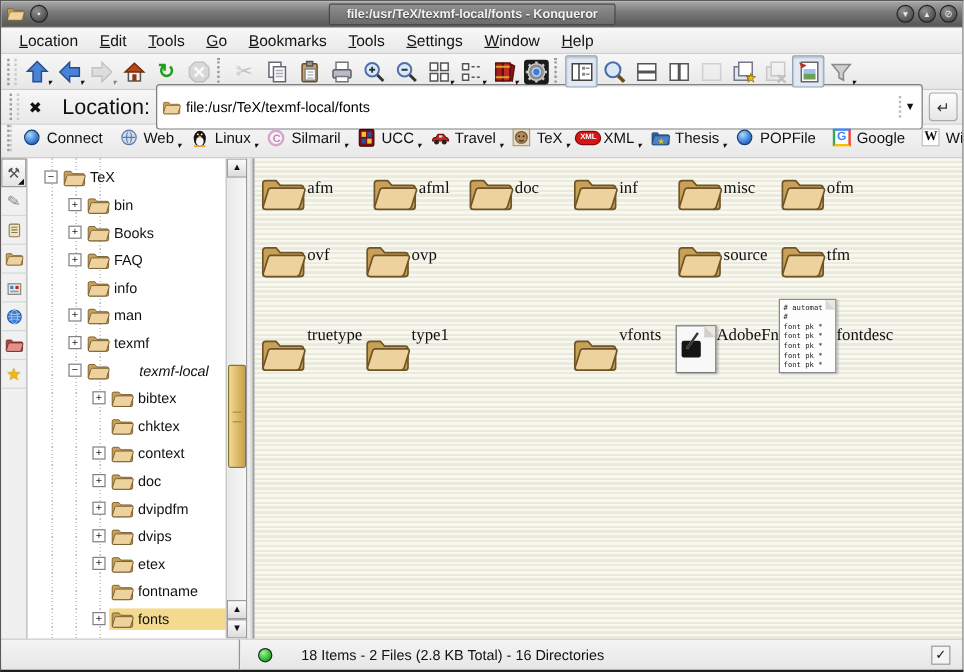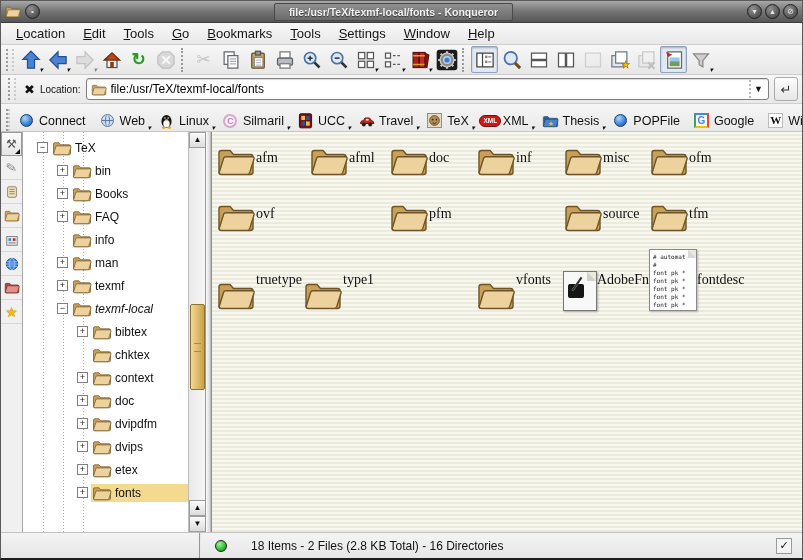--- a/index.html
+++ b/index.html
@@ -26,29 +26,29 @@
   .tbtn { position:relative; width:27px; height:27px; display:flex; align-items:center; justify-content:center; border:1px solid transparent; border-radius:2px; }
   .tbtn svg { display:block; }
   .tbtn.on { background:#e2e9f2; border-color:#8fa3bb; box-shadow:inset 0 1px 2px rgba(0,0,0,.25); }
   .tbtn.dis { opacity:.45; filter:grayscale(1); }
   .dd { position:absolute; right:0; bottom:-1px; font-size:7px; color:#111; line-height:7px; }
   .glyph { font-size:17px; line-height:17px; }
   .tsep { width:7px; height:24px; margin:0 2px; border-left:2px dotted #9a9a9a; }
 
   
   .locbar { height:29px; background:linear-gradient(#f6f6f6,#e9e9e9); border-bottom:1px solid #cfcfcf; display:flex; align-items:center; padding:0 4px; gap:5px; }
-  .loc-label { font-size:10px; }
+  .loc-label { font-size:18px;margin-left:12px; }
   .loc-label::first-letter { text-decoration:none; }
-  .combo { flex:1; height:22px; display:flex; align-items:center; background:#fff; border:1px solid #7f7f7f; border-radius:3px; padding:0 2px 0 4px; gap:4px; box-shadow:inset 0 1px 1px rgba(0,0,0,.15); }
+  .combo { flex:1; height:38px; display:flex; align-items:center; background:#fff; border:1px solid #7f7f7f; border-radius:3px; padding:0 2px 0 4px; gap:4px; box-shadow:inset 0 1px 1px rgba(0,0,0,.15); }
   .combo-text { flex:1; font-size:12px; color:#000; white-space:nowrap; overflow:hidden; }
   .combo-arrow { width:17px; height:18px; border-left:2px dotted #bbb; display:flex; align-items:center; justify-content:center; font-size:9px; color:#111; }
   .go-btn { width:24px; height:24px; display:flex; align-items:center; justify-content:center; border:1px solid #aaa; border-radius:3px; background:linear-gradient(#fdfdfd,#e6e6e6); font-size:13px; color:#333; }
 
   
-  .bmbar { height:28px; background:linear-gradient(#f6f6f6,#e8e8e8); border-bottom:1px solid #c6c6c6; display:flex; align-items:flex-end; padding:0 2px; gap:1px; }
+  .bmbar { height:28px; background:linear-gradient(#f6f6f6,#e8e8e8); border-bottom:1px solid #c6c6c6; display:flex; align-items:flex-start; padding:0 2px; gap:1px; }
   .bm { position:relative; display:flex; align-items:center; gap:4px; padding:2px 8px 2px 4px; font-size:12.5px; }
   .bm-ic { width:17px; height:17px; display:flex; align-items:center; justify-content:center; }
   .bm .dd { right:2px; bottom:0; }
 
   
   .content { position:relative; height:400px; display:flex; }
   .strip { width:22px; background:#f0f0f0; border-right:1px solid #a8a8a8; display:flex; flex-direction:column; }
   .strip-btn { position:relative; width:100%; height:24px; display:flex; align-items:center; justify-content:center; border-bottom:1px solid #d8d8d8; }
   .strip-btn:first-child { border:1px solid #9a9a9a; background:linear-gradient(#fcfcfc,#e4e4e4); }
   .corner { position:absolute; right:1px; bottom:1px; width:0; height:0; border-left:5px solid transparent; border-bottom:5px solid #111; }
@@ -56,21 +56,21 @@
   .tree { position:relative; width:183px; background:#fff; border-right:1px solid #9a9a9a; padding:4px 17px 0 0; overflow:hidden;
           background-image:repeating-linear-gradient(to bottom,#aaa 0 1px,transparent 1px 3px),repeating-linear-gradient(to bottom,#aaa 0 1px,transparent 1px 3px),repeating-linear-gradient(to bottom,#aaa 0 1px,transparent 1px 3px);
           background-size:1px 100%,1px 100%,1px 100%; background-position:20px 0,40px 0,60px 0; background-repeat:no-repeat; }
   .trow { display:flex; align-items:center; height:23px; gap:3px; }
   .lvl0 { margin-left:14px; } .lvl1 { margin-left:34px; } .lvl2 { margin-left:54px; }
   .exp { width:11px; height:11px; flex:none; background:#fff; border:1px solid #808080; font-size:9px; line-height:9px; text-align:center; color:#222; }
   .noexp .exp { visibility:hidden; }
   .wrap { display:flex; align-items:center; gap:3px; padding:1px 4px 1px 1px; }
   .sel .wrap { background:#f3da8e; flex:1; }
   .tlabel { font-size:12px; white-space:nowrap; }
-  .it .tlabel { font-style:italic; }
+  .it .tlabel { font-style:italic;margin-left:21px; }
 
   
   .tsb { position:absolute; top:0; right:0; width:17px; height:100%; background:linear-gradient(to right,#e9e9e9,#f6f6f6); border-left:1px solid #bdbdbd; }
   .sb-btn { position:absolute; left:0; width:17px; height:16px; background:linear-gradient(#fbfbfb,#dcdcdc); border:1px solid #9e9e9e; font-size:8px; text-align:center; line-height:14px; color:#111; }
   .sb-up { top:0; } .sb-up2 { bottom:16px; } .sb-dn { bottom:0; }
   .thumb { position:absolute; left:1px; top:172px; width:15px; height:86px; border:1px solid #8a7334; border-radius:2px; background:linear-gradient(to right,#f0d896,#dcb765 60%,#caa047); }
   .thumb::after { content:""; position:absolute; left:3px; right:3px; top:50%; height:7px; margin-top:-4px; border-top:1px solid #a98c42; border-bottom:1px solid #a98c42; }
 
   .splitter { width:5px; background:linear-gradient(to right,#fafafa,#d8d8d8); border-right:1px solid #bdbdbd; }
 
@@ -631,20 +631,29 @@
         </div>
       <div class="trow lvl2">
           <span class="exp">+</span>
           <span class="wrap">
             <svg width="20" height="16">
               <use href="#fold"></use>
             </svg>
             <span class="tlabel">etex</span>
           </span>
         </div>
+      <div class="trow lvl2 noexp">
+          <span class="exp"></span>
+          <span class="wrap">
+            <svg width="20" height="16">
+              <use href="#fold"></use>
+            </svg>
+            <span class="tlabel">fontname</span>
+          </span>
+        </div>
       <div class="trow lvl2 sel">
           <span class="exp">+</span>
           <span class="wrap">
             <svg width="20" height="16">
               <use href="#fold"></use>
             </svg>
             <span class="tlabel">fonts</span>
           </span>
         </div>
 
@@ -709,27 +718,27 @@
         </div>
 
       <div class="cell" style="left:4px;top:61px">
           <div class="ica">
             <svg width="40" height="32">
               <use href="#fold"></use>
             </svg>
           </div>
           <div class="clabel">ovf</div>
         </div>
-      <div class="cell" style="left:177px;top:61px">
-          <div class="ica">
-            <svg width="40" height="32">
-              <use href="#fold"></use>
-            </svg>
-          </div>
-          <div class="clabel">pfm</div>
+      <div class="cell" style="left:91px;top:61px">
+          <div class="ica">
+            <svg width="40" height="32">
+              <use href="#fold"></use>
+            </svg>
+          </div>
+          <div class="clabel">ovp</div>
         </div>
       <div class="cell" style="left:351px;top:61px">
           <div class="ica">
             <svg width="40" height="32">
               <use href="#fold"></use>
             </svg>
           </div>
           <div class="clabel">source</div>
         </div>
       <div class="cell" style="left:437px;top:61px">

